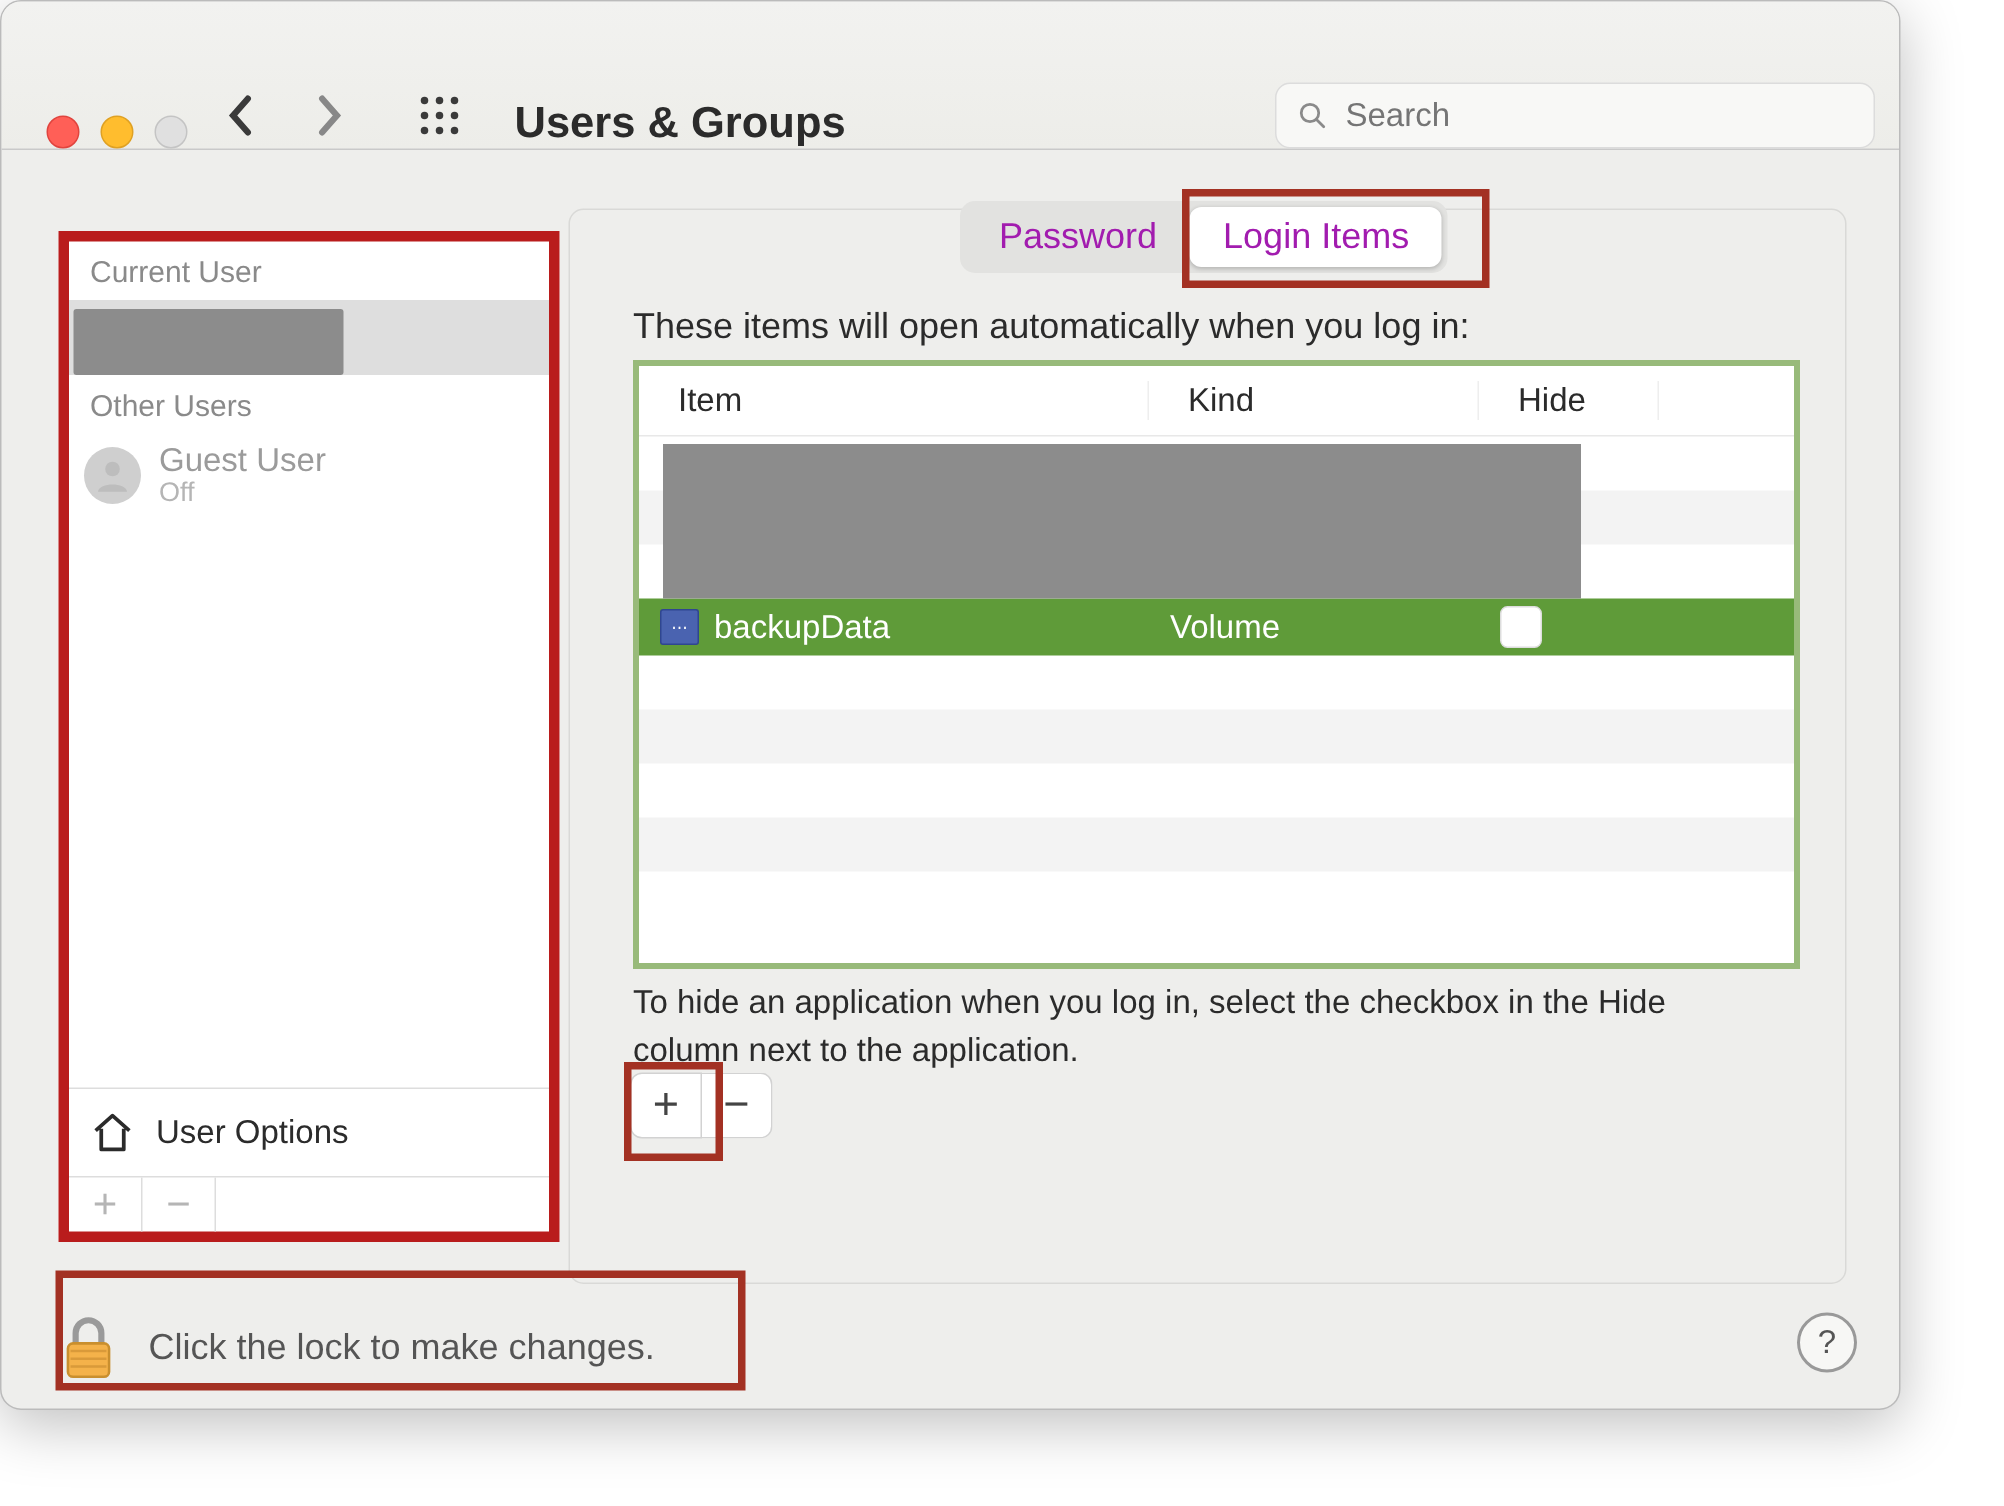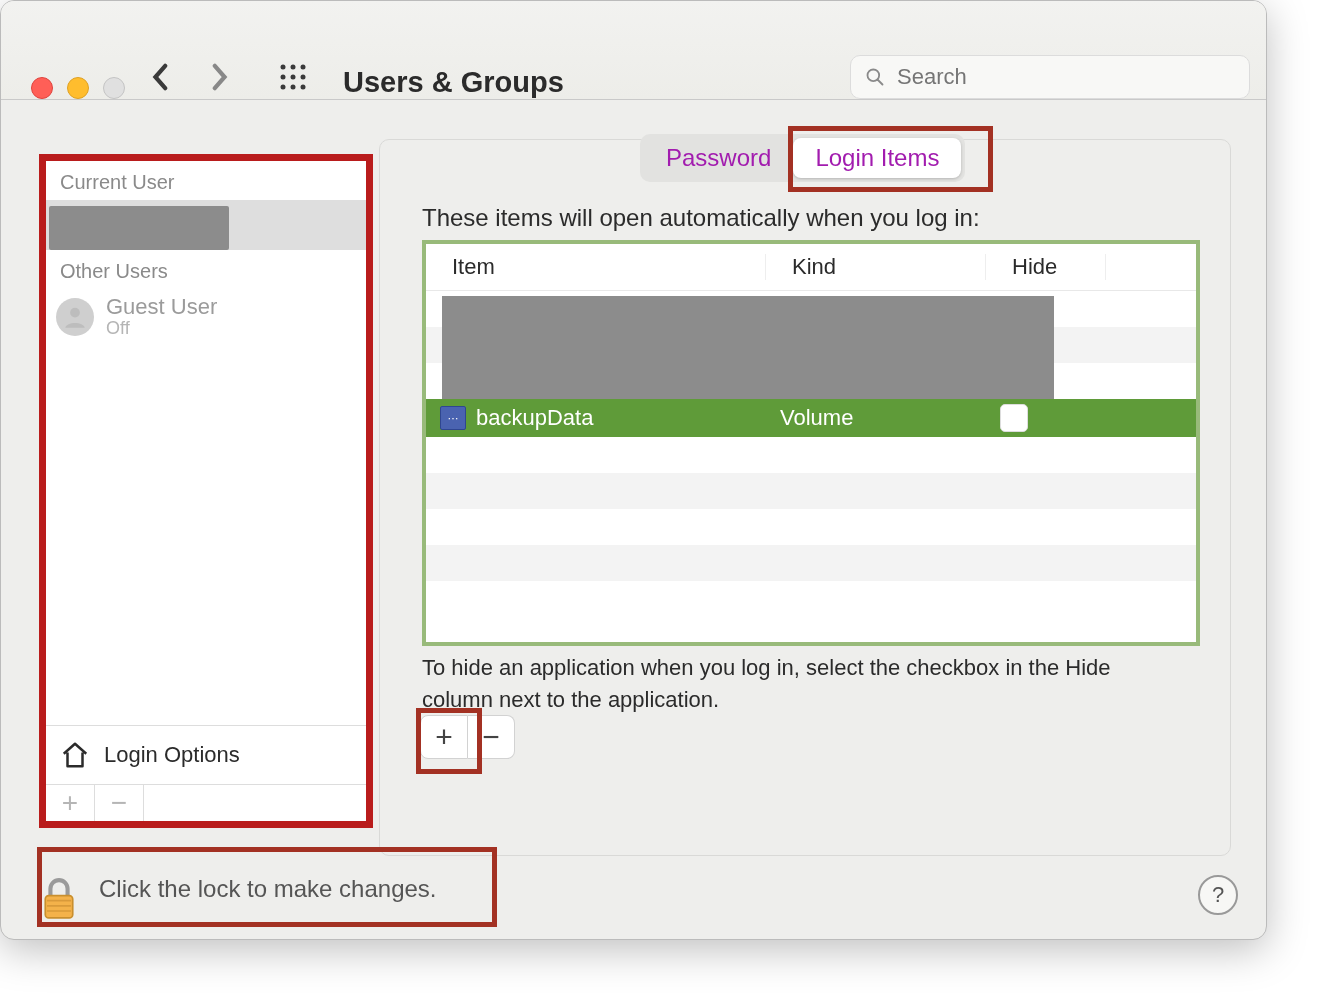--- a/index.html
+++ b/index.html
@@ -65,21 +65,21 @@
   .redact2{position:absolute;left:16px;top:52px;width:612px;height:103px;background:#8c8c8c}
 
   .hint{position:absolute;left:42px;top:512px;font-size:22px;color:#2b2b2b;line-height:1.45;width:740px}
 
   .pm{position:absolute;left:40px;top:575px;display:flex}
   .pm-btn{width:46px;height:42px;border:1px solid #d2d2d2;display:flex;align-items:center;justify-content:center;font-size:30px;background:#fff;color:#444}
   .pm-btn:first-child{border-top-left-radius:8px;border-bottom-left-radius:8px}
   .pm-btn:last-child{border-top-right-radius:8px;border-bottom-right-radius:8px;border-left:0}
   .hl-plus{position:absolute;left:36px;top:568px;width:56px;height:56px;border:5px solid #a33123}
 
-  .lockbar{position:absolute;left:36px;bottom:16px;display:flex;gap:18px}
+  .lockbar{position:absolute;left:36px;bottom:16px;display:flex;align-items:center;gap:18px}
   .lockbar .locktext{font-size:24px;color:#555}
   .hl-lock{position:absolute;left:36px;bottom:12px;width:450px;height:70px;border:5px solid #a33123}
 
   .help{position:absolute;right:28px;bottom:24px;width:36px;height:36px;border-radius:50%;border:2px solid #999;display:flex;align-items:center;justify-content:center;font-size:22px;color:#555;background:#f7f7f5}
 </style>
 </head>
 <body>
 
 <div class="stage">
   <div class="window">
@@ -147,21 +147,21 @@
           <div class="user-texts">
             <div class="user-name">Guest User</div>
             <div class="user-role">Off</div>
           </div>
         </div>
         <div class="side-fill"></div>
         <div class="login-options">
           <svg width="30" height="30" viewBox="0 0 24 24">
               <path d="M3 11 L12 3 L21 11 M6 10 V21 H18 V10" stroke="#2b2b2b" stroke-width="2" fill="none" stroke-linejoin="round"></path>
             </svg>
-          <span>Login Options</span>
+          <span>User Options</span>
         </div>
         <div class="side-footer">
           <div class="sbtn">+</div>
           <div class="sbtn">−</div>
         </div>
       </div>
       <div class="redact"></div>
 
       <div class="main">
         <div class="tabs-holder">

